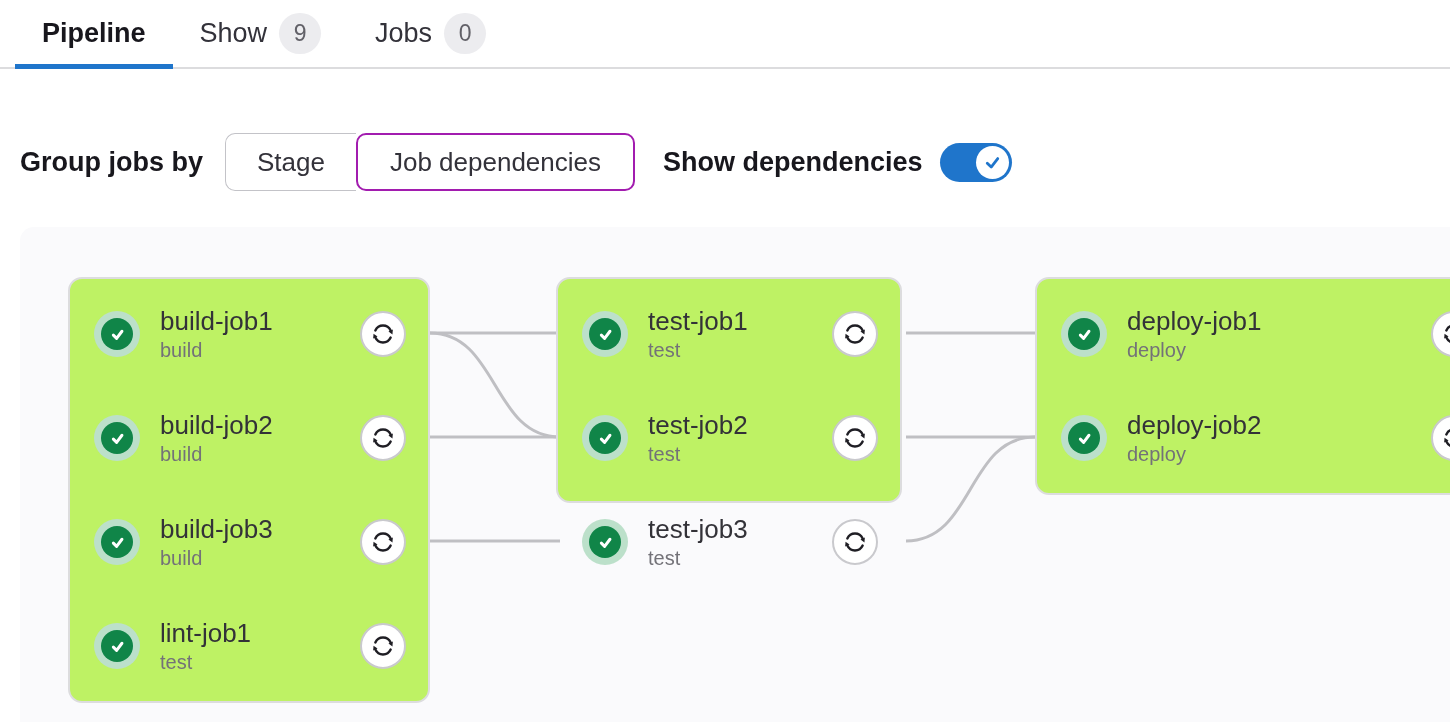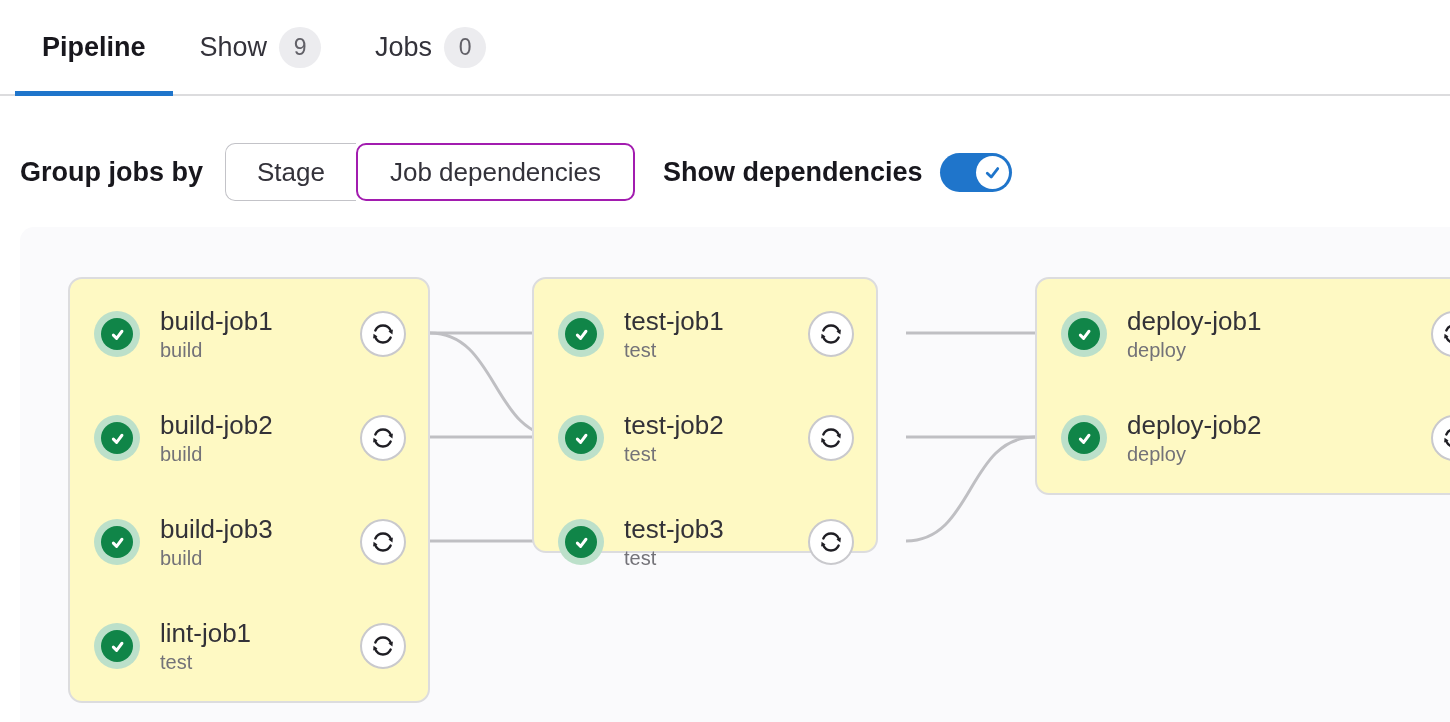--- a/index.html
+++ b/index.html
@@ -1,55 +1,55 @@
 <!DOCTYPE html>
 <html><head>
 <meta charset="utf-8">
 <style>
   * { box-sizing: border-box; margin: 0; padding: 0; }
   html, body { width: 1450px; height: 722px; background: #ffffff;
     font-family: "Liberation Sans", sans-serif; overflow: hidden; position: relative; }
 
   
-  .tabbar { position: absolute; top: 0; left: 0; width: 1450px; height: 96px;
+  .tabbar { position: absolute; top: 0; left: 0; width: 1450px; height: 69px;
     border-bottom: 2px solid #dcdcde; display: flex; align-items: center; padding-left: 15px; }
   .tab { position: relative; height: 100%; display: flex; align-items: center; gap: 12px;
     padding: 0 27px; font-size: 27px; color: #33323a; cursor: pointer; }
   .tab.active { font-weight: 700; color: #18171d; }
   .tab.active::after { content: ""; position: absolute; left: 0; right: 0; bottom: -2px;
     height: 5px; background: #1f75cb; }
   .tab-badge { background: #ececef; color: #626168; font-size: 23px; font-weight: 400;
     line-height: 1; padding: 9px 12px; min-width: 42px; text-align: center; border-radius: 22px; }
 
   
-  .controls { position: absolute; top: 143px; left: 20px; height: 58px;
+  .controls { position: absolute; top: 133px; left: 20px; height: 58px;
     display: flex; align-items: center; }
   .control-label { font-size: 27px; font-weight: 700; color: #18171d; }
   .segmented { display: flex; margin-left: 22px; align-items: stretch; height: 58px; }
   .seg-btn { background: #ffffff; font-size: 26px; color: #33323a; cursor: pointer;
     display: flex; align-items: center; font-family: inherit; }
   .seg-btn.unselected { border: 1px solid #c3c3c8; border-right: none;
     border-radius: 10px 0 0 10px; padding: 0 31px; }
   .seg-btn.selected { border: 2px solid #a21caf; border-radius: 10px; padding: 16px 32px;
     position: relative; z-index: 1; justify-content: center; }
   .show-label { margin-left: 28px; }
   .toggle { margin-left: 17px; width: 72px; height: 39px; border-radius: 20px;
     background: #1f75cb; position: relative; border: none; cursor: pointer; }
   .toggle-knob { position: absolute; top: 3px; right: 3px; width: 33px; height: 33px;
     border-radius: 50%; background: #ffffff; display: flex; align-items: center; justify-content: center; }
 
   
   .graph-panel { position: absolute; left: 20px; top: 227px; width: 1430px; height: 495px;
     background: #fafafc; border-radius: 14px 0 0 0; }
   .edges-svg { position: absolute; left: 0; top: 0; z-index: 0; }
 
-  .job-card { position: absolute; z-index: 1; background: #fef9c3;
+  .job-card { position: absolute; z-index: 1; background: #bef264;
     border: 2px solid #dcdcde; border-radius: 14px; padding-top: 3px; }
   .card-col1 { left: 48px;  top: 50px; width: 362px; height: 426px; }
-  .card-col2 { left: 512px; top: 50px; width: 346px; height: 276px; }
+  .card-col2 { left: 536px; top: 50px; width: 346px; height: 226px; }
   .card-col3 { left: 1015px;top: 50px; width: 466px; height: 218px; }
 
   .job-row { height: 104px; display: flex; align-items: center;
     padding: 0 22px 0 24px; cursor: pointer; }
   .status-icon { width: 46px; height: 46px; border-radius: 50%; background: #bce0ca;
     flex: none; display: flex; align-items: center; justify-content: center; }
   .status-inner { width: 32px; height: 32px; border-radius: 50%; background: #108548;
     display: flex; align-items: center; justify-content: center; }
   .job-text { margin-left: 20px; display: flex; flex-direction: column; min-width: 0; }
   .job-name { font-size: 26px; color: #333238; line-height: 1.15; white-space: nowrap; }

